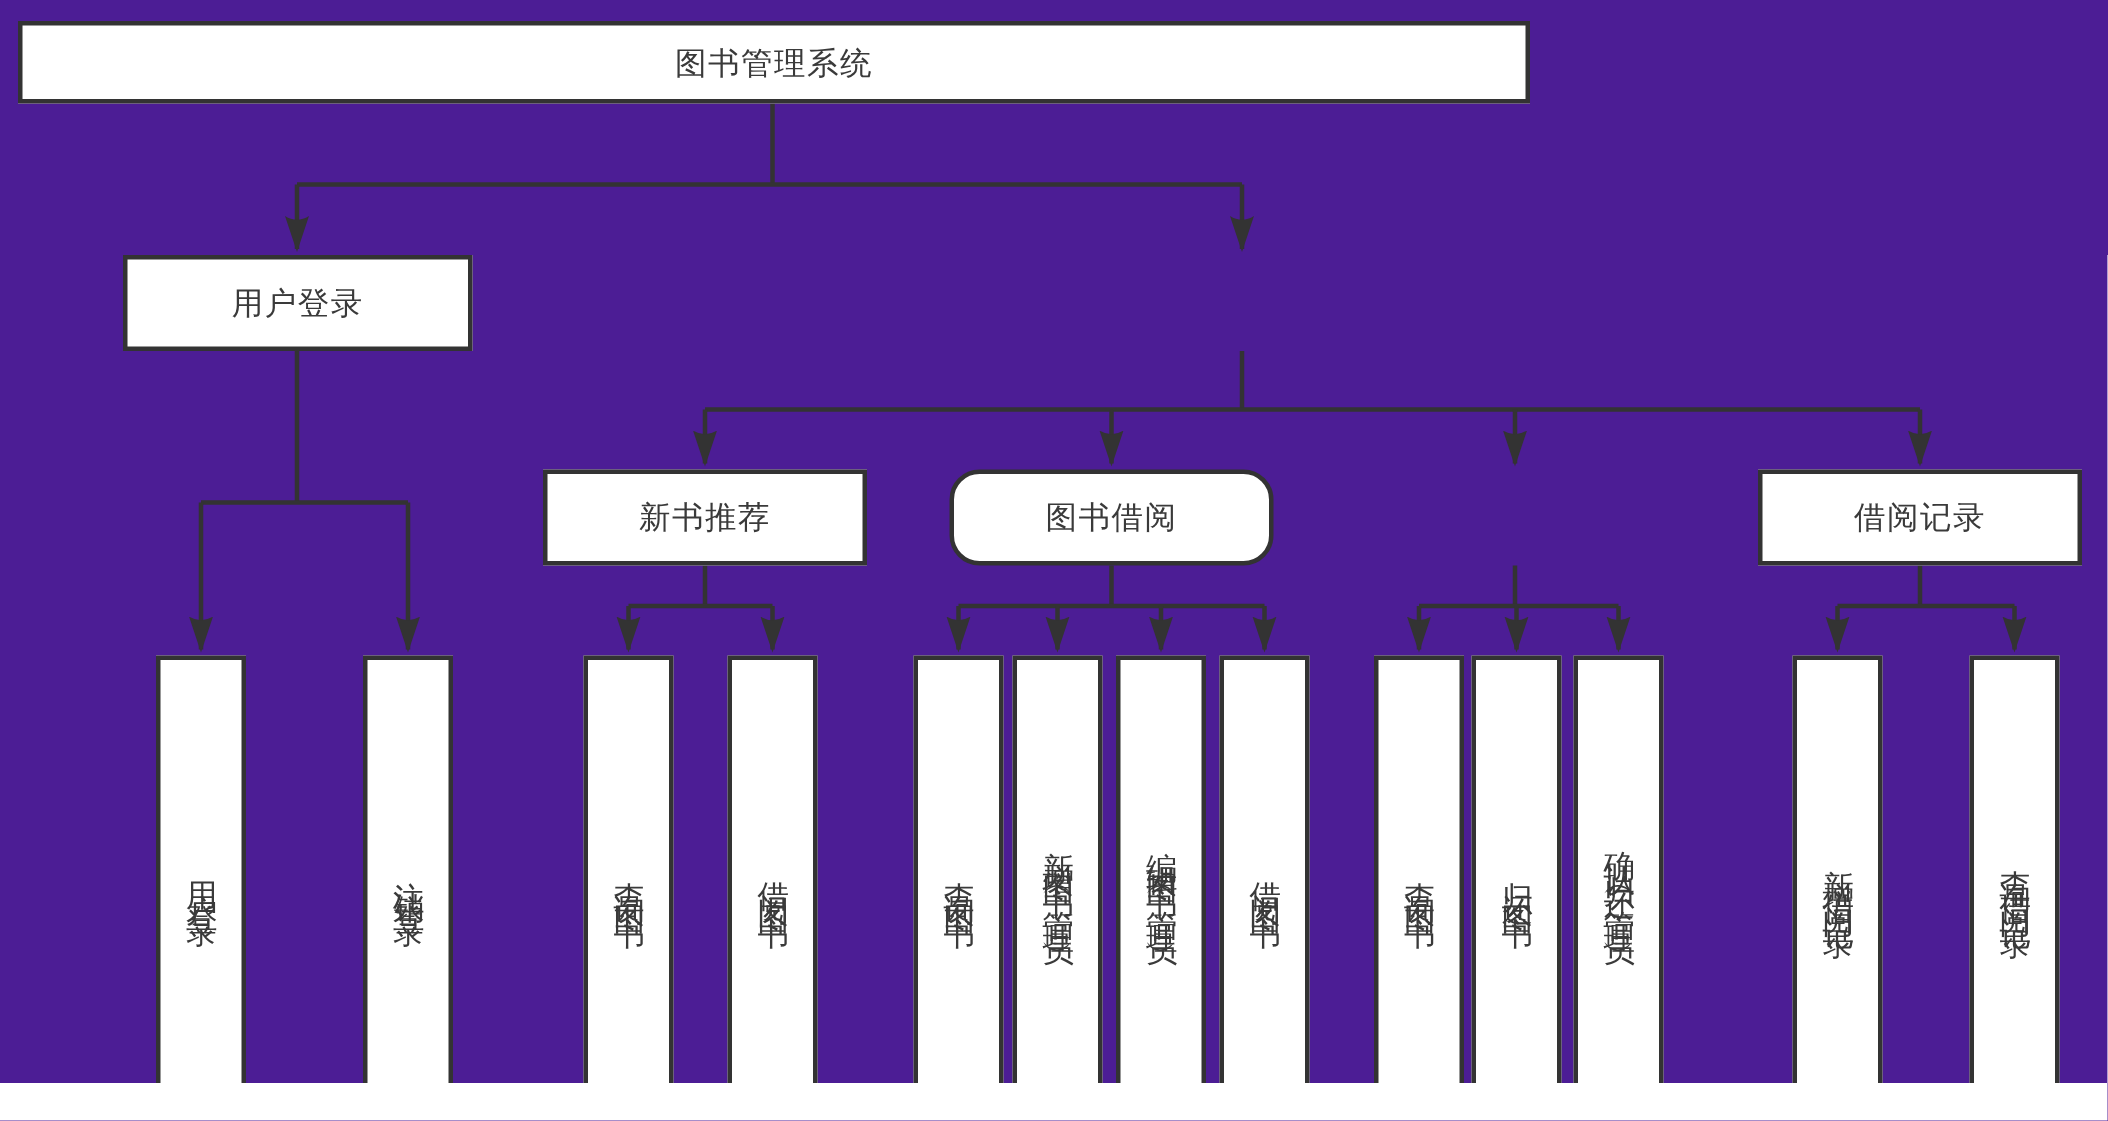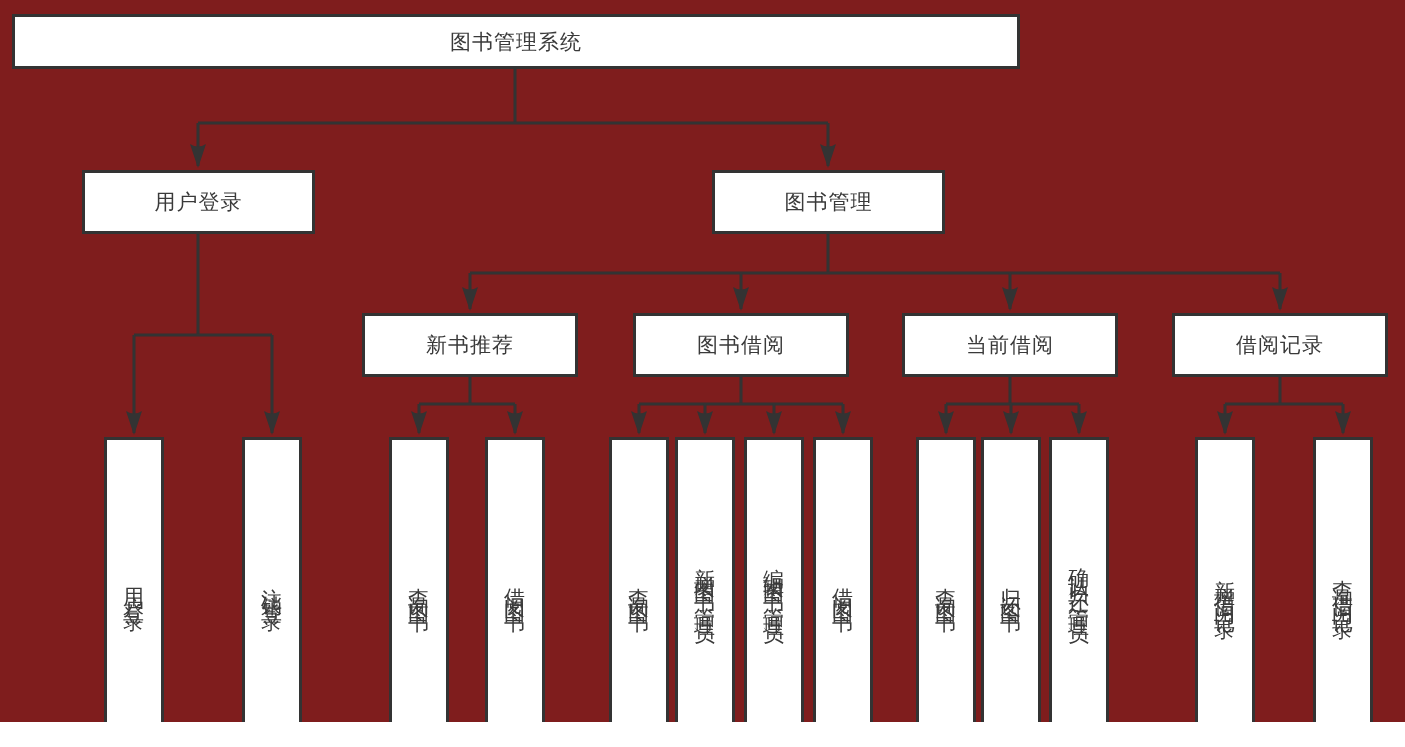--- a/index.html
+++ b/index.html
@@ -1,20 +1,20 @@
 <!DOCTYPE html>
 <html><head>
 <meta charset="utf-8">
 <style>
   html, body { margin: 0; padding: 0; background: #ffffff; }
   .stage {
     position: relative;
     width: 1405px;
     height: 722px;
-    background: #7f1d1d;
+    background: #4c1d95;
     font-family: "Liberation Sans", sans-serif;
     color: #3a3a3a;
     overflow: hidden;
   }
   svg.connectors {
     position: absolute;
     left: 0; top: 0;
     width: 1405px; height: 747px;
     pointer-events: none;
   }
@@ -124,25 +124,23 @@
       <path d="M1280,377 V404"></path>
       <path d="M1225,404 H1343"></path>
       <path d="M1225,404 V433" marker-end="url(#ah)"></path>
       <path d="M1343,404 V433" marker-end="url(#ah)"></path>
     </g>
   </svg>
 
   <div class="hnode" style="left:12px; top:14px; width:1008px; height:55px;">图书管理系统</div>
 
   <div class="hnode" style="left:82px; top:170px; width:233px; height:64px;">用户登录</div>
-  <div class="hnode" style="left:712px; top:170px; width:233px; height:64px;">图书管理</div>
 
   <div class="hnode" style="left:362px; top:313px; width:216px; height:64px;text-align:right;">新书推荐</div>
-  <div class="hnode" style="left:633px; top:313px; width:216px; height:64px;">图书借阅</div>
-  <div class="hnode" style="left:902px; top:313px; width:216px; height:64px;">当前借阅</div>
+  <div class="hnode" style="left:633px; top:313px; width:216px; height:64px;border-radius:20px;">图书借阅</div>
   <div class="hnode" style="left:1172px; top:313px; width:216px; height:64px;">借阅记录</div>
 
   <div class="vnode" style="left:104px;">
     <span class="vtext">用户登录</span>
   </div>
   <div class="vnode" style="left:242px;">
     <span class="vtext">注销登录</span>
   </div>
 
   <div class="vnode" style="left:389px;">

